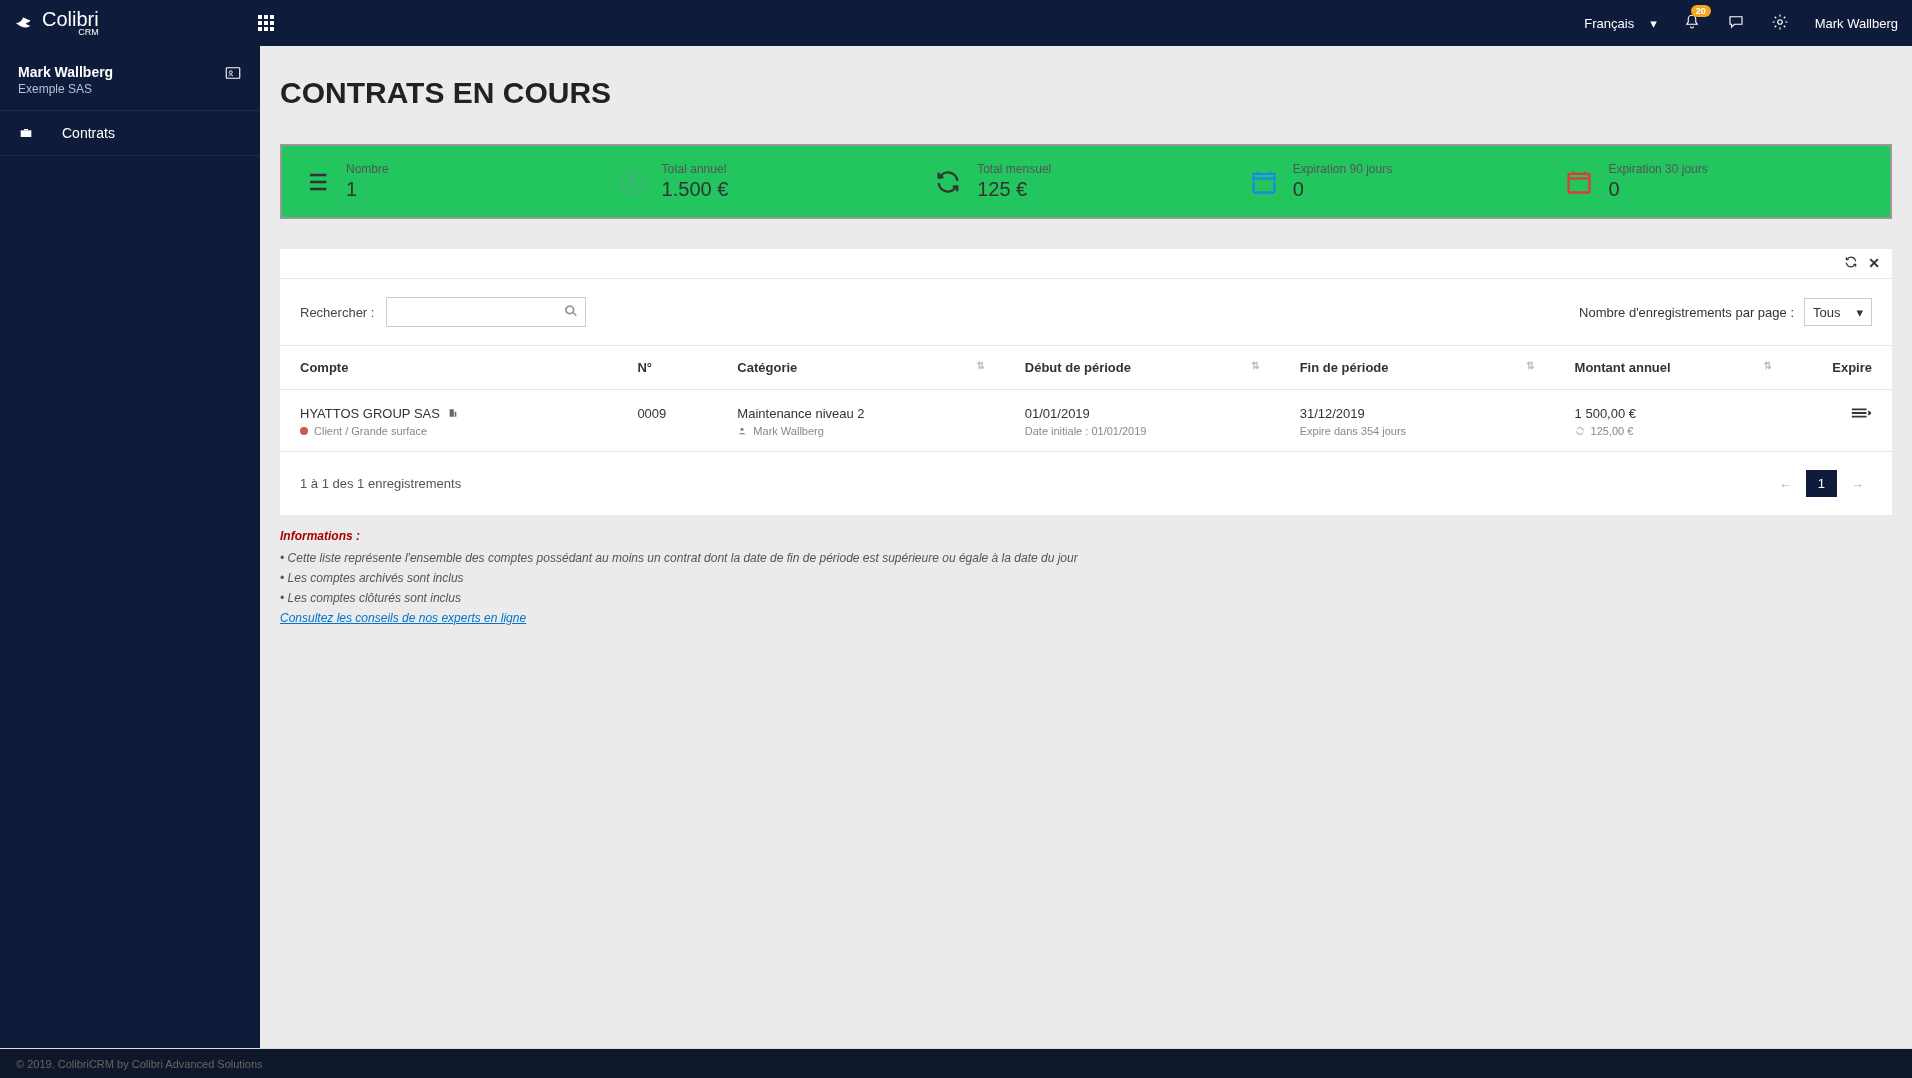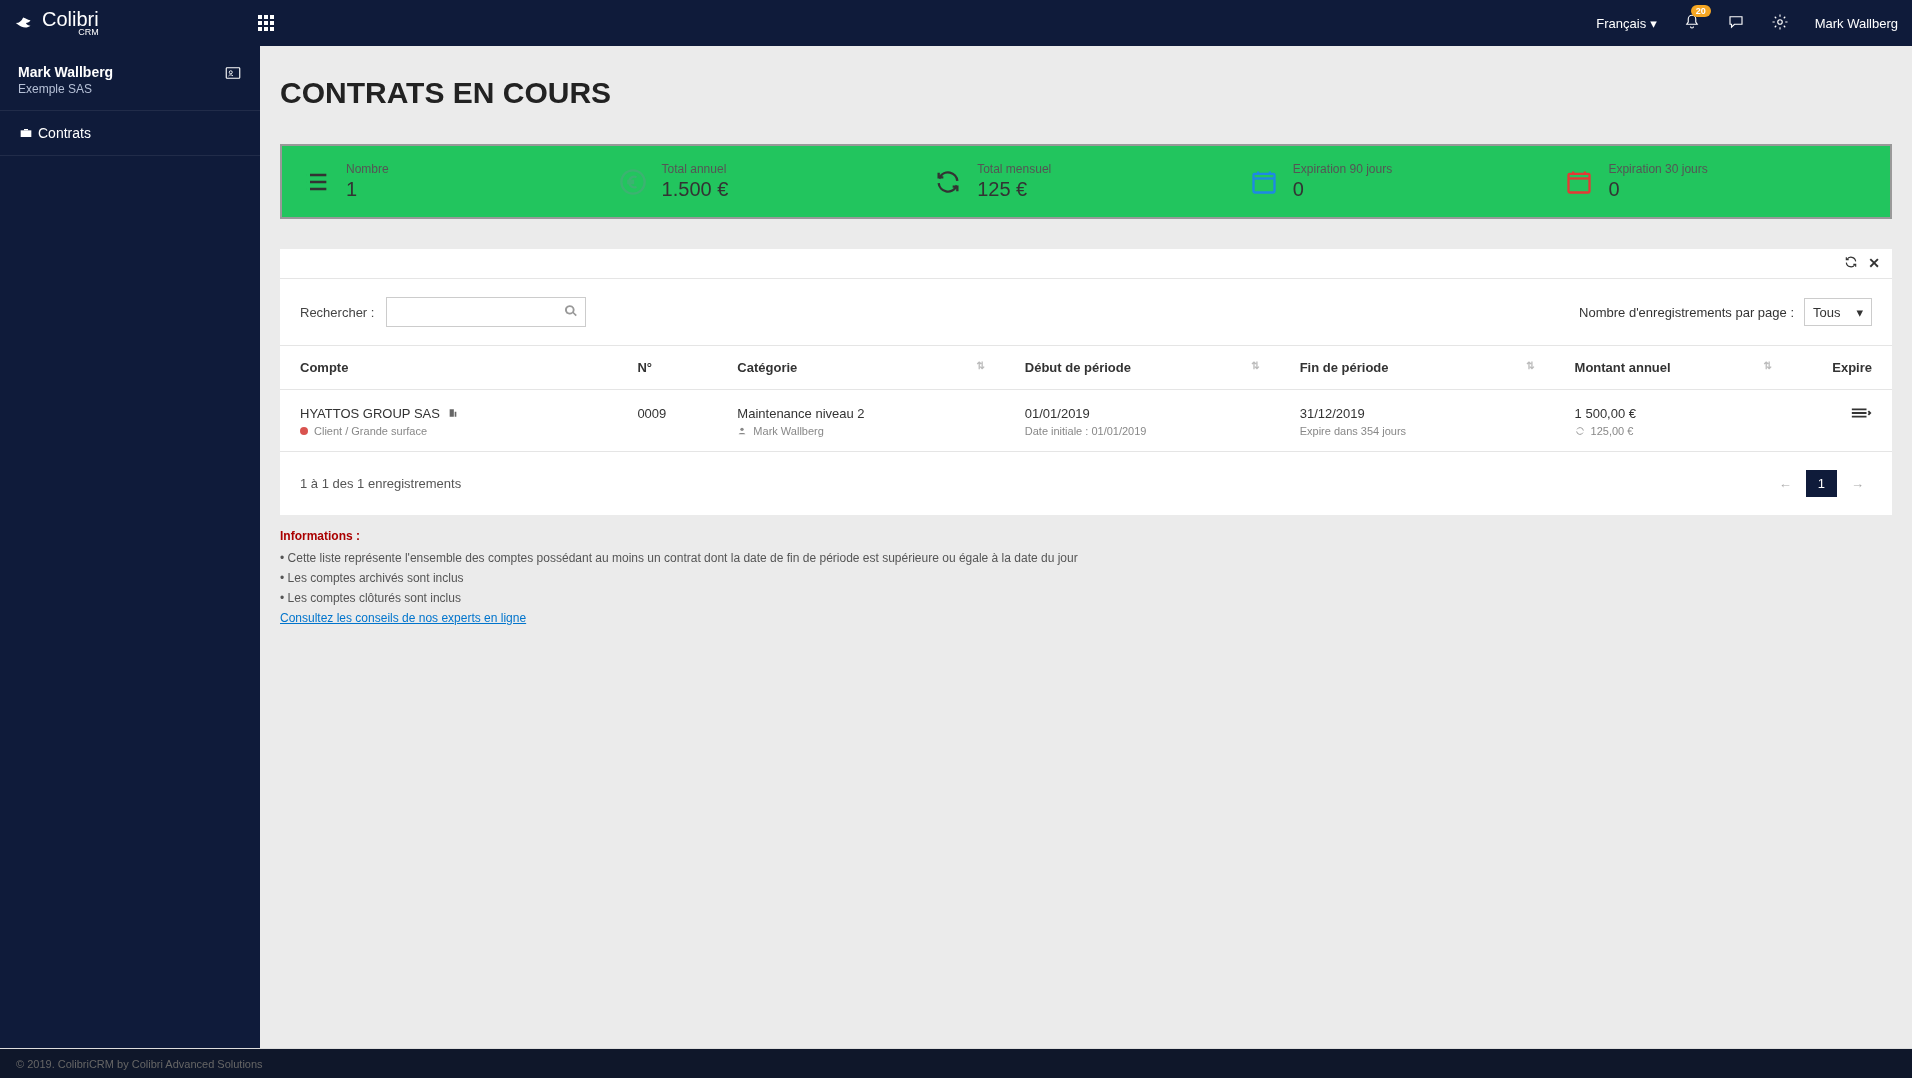--- a/index.html
+++ b/index.html
@@ -6,33 +6,33 @@
     body { font-family: "Helvetica Neue", Arial, sans-serif; font-size: 13px; color: #333; background: #ebebeb; width: 1912px; height: 1078px; overflow: hidden; }
 
     .topbar { height: 46px; background: #0f1b3a; display: flex; align-items: center; color: #fff; padding: 0 14px; }
     .logo { display: flex; align-items: center; gap: 6px; width: 244px; }
     .logo-bird { width: 22px; height: 22px; fill: #fff; }
     .logo-text { font-size: 20px; font-weight: 400; line-height: 1; }
     .logo-sub { font-size: 9px; text-align: right; margin-top: -2px; }
     .apps-icon { width: 16px; height: 16px; fill: #fff; cursor: pointer; }
     .topbar-spacer { flex: 1; }
     .topbar-right { display: flex; align-items: center; gap: 26px; }
-    .lang { display: flex; align-items: center; gap: 4px; cursor: pointer; font-size: 13px; }
+    .lang { display: flex; align-items: center; gap: 16px; cursor: pointer; font-size: 13px; }
     .icon-btn { position: relative; cursor: pointer; }
     .icon-btn svg { width: 18px; height: 18px; stroke: #fff; fill: none; }
     .badge { position: absolute; top: -8px; right: -10px; background: #f5a623; color: #fff; font-size: 9px; font-weight: 600; border-radius: 8px; padding: 1px 5px; }
     .username { font-size: 13px; cursor: pointer; }
 
     .layout { display: flex; height: calc(100% - 46px - 30px); }
     .sidebar { width: 260px; background: #0f1b3a; color: #fff; display: flex; flex-direction: column; }
     .user-block { padding: 18px 18px 14px; display: flex; justify-content: space-between; align-items: flex-start; }
     .user-name { font-weight: 600; font-size: 14px; }
     .user-company { font-size: 12px; color: #b6c0d6; margin-top: 2px; }
     .card-icon svg { width: 18px; height: 18px; stroke: #fff; fill: none; }
-    .nav-item { display: flex; align-items: center; gap: 4px; padding: 14px 18px; cursor: pointer; border-top: 1px solid rgba(255,255,255,0.08); border-bottom: 1px solid rgba(255,255,255,0.08); font-size: 14px; }
+    .nav-item { display: flex; align-items: center; gap: 28px; padding: 14px 18px; cursor: pointer; border-top: 1px solid rgba(255,255,255,0.08); border-bottom: 1px solid rgba(255,255,255,0.08); font-size: 14px; }
     .nav-item svg { width: 16px; height: 16px; fill: #fff; }
 
     .main { flex: 1; overflow-y: auto; padding: 0 20px; }
     .page-title { font-size: 30px; font-weight: 700; padding: 30px 0 34px; color: #222; }
 
     .stats-row { background: #22c55e; border: 2px solid #999; display: flex; padding: 16px 20px; gap: 10px; margin-bottom: 30px; }
     .stat { flex: 1; display: flex; align-items: center; gap: 14px; }
     .stat-icon { width: 30px; height: 30px; display: flex; align-items: center; justify-content: center; }
     .stat-label { font-size: 12px; color: #555; }
     .stat-value { font-size: 20px; color: #333; margin-top: 2px; }
@@ -56,21 +56,21 @@
     .sub { font-size: 11px; color: #888; margin-top: 4px; display: flex; align-items: center; gap: 6px; }
     .dot-red { width: 8px; height: 8px; background: #d9534f; border-radius: 50%; display: inline-block; }
     .actions-btn { cursor: pointer; font-size: 16px; text-align: right; }
 
     .panel-footer { display: flex; justify-content: space-between; align-items: center; padding: 18px 20px; }
     .page-info { font-size: 13px; color: #555; }
     .pager { display: flex; align-items: center; gap: 6px; }
     .pager-arrow { color: #aaa; cursor: pointer; padding: 4px 8px; }
     .pager-current { background: #0f1b3a; color: #fff; padding: 6px 12px; }
 
-    .info-block { padding: 14px 0 0; font-size: 12px; color: #555; }
+    .info-block { padding: 14px 0 0; font-size: 12px; color: #555; font-style: italic; }
     .info-title { color: #a00; font-size: 12px; font-weight: 600; margin-bottom: 8px; }
     .info-block p { margin-bottom: 6px; }
     .info-link { color: #0074cc; text-decoration: underline; cursor: pointer; }
 
     .footer { height: 30px; background: #0f172a; border-top: 1px solid #ddd; font-size: 11px; color: #666; display: flex; align-items: center; padding: 0 16px; }
   </style>
 </head>
 <body>
 
 <div class="topbar">

